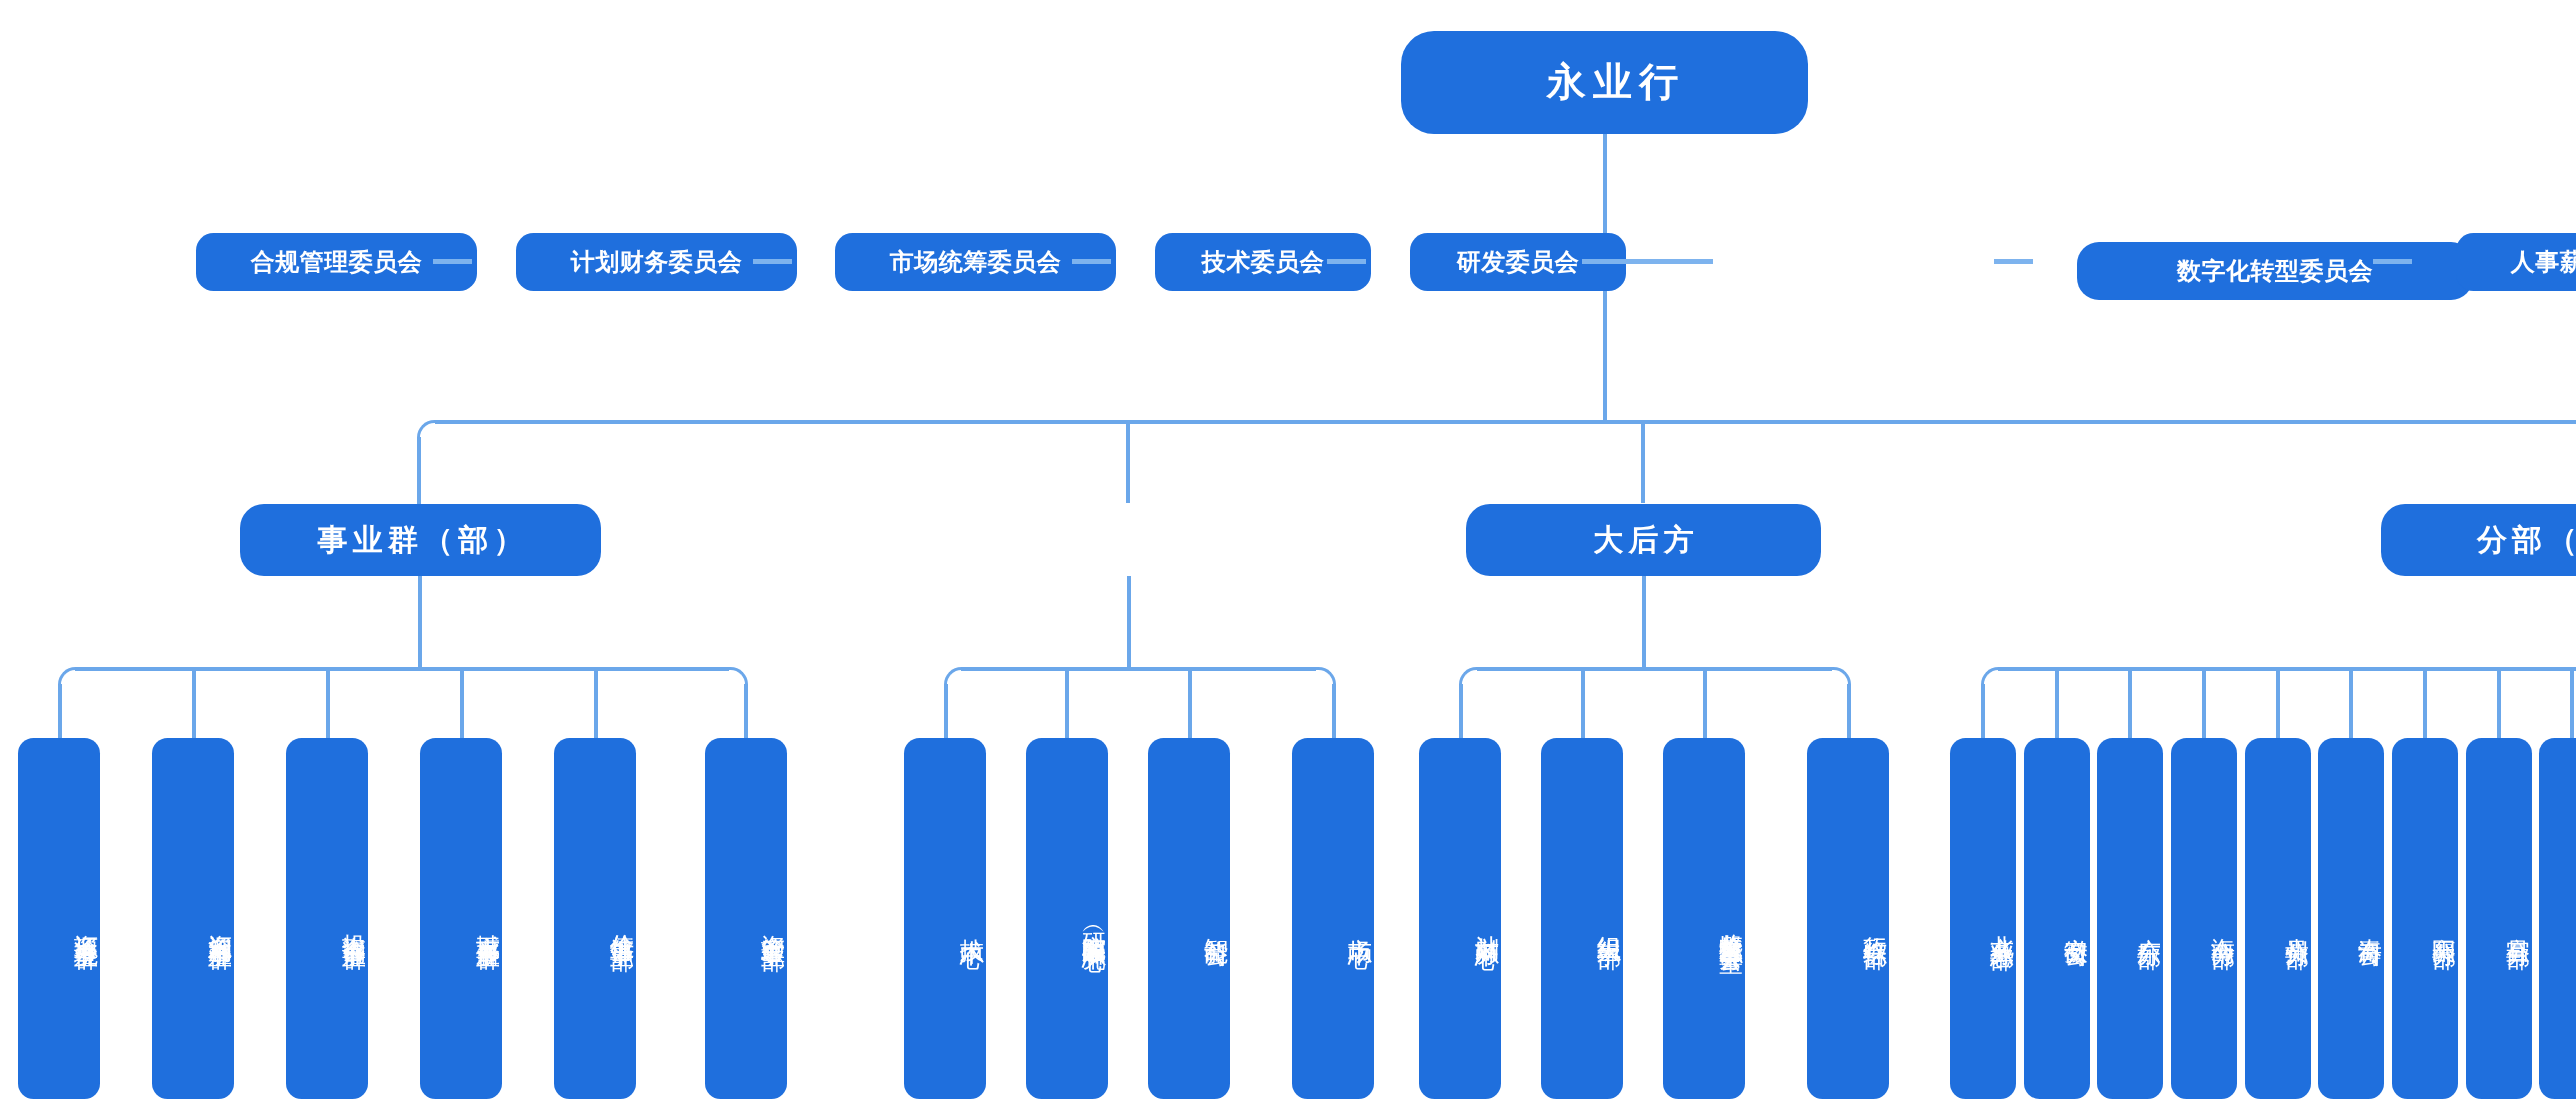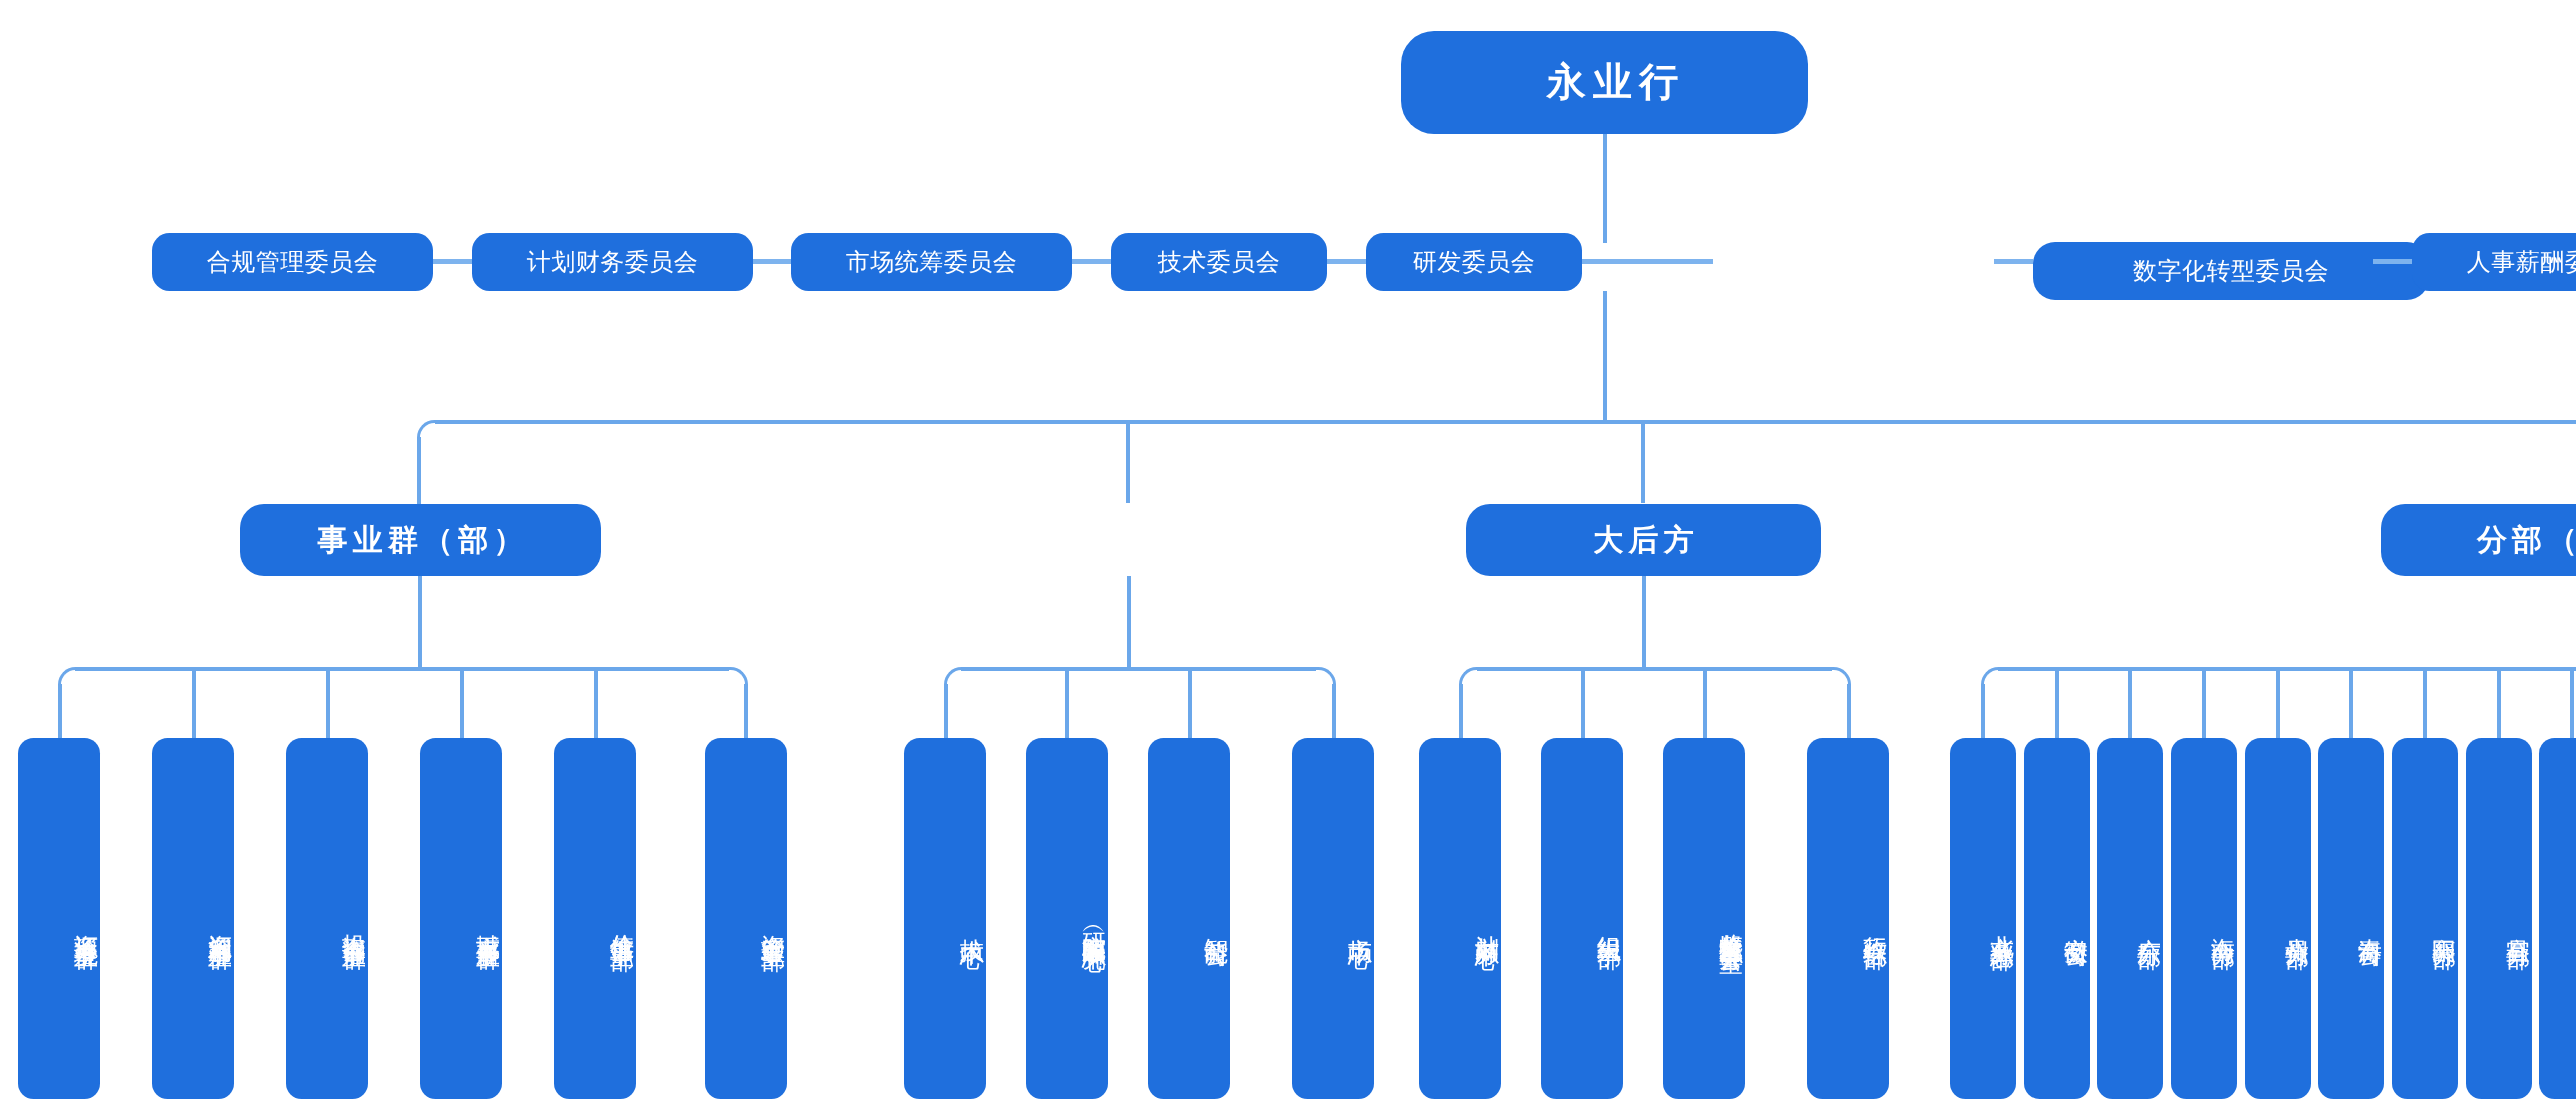--- a/index.html
+++ b/index.html
@@ -43,22 +43,23 @@
     font-weight: 600;
     letter-spacing: 7.2px;
     text-indent: 7.2px;
     padding-left: 16px;
   }
 
   
   .node--committee {
     border-radius: 17.5px;
     font-size: 24px;
-    font-weight: 400;
+    font-weight: 700;
     letter-spacing: 0.5px;
+    margin-left: 44px;
   }
 
   
   .node--group {
     border-radius: 24px;
     font-size: 30px;
     font-weight: 600;
     letter-spacing: 5.2px;
     text-indent: 5.2px;
   }

